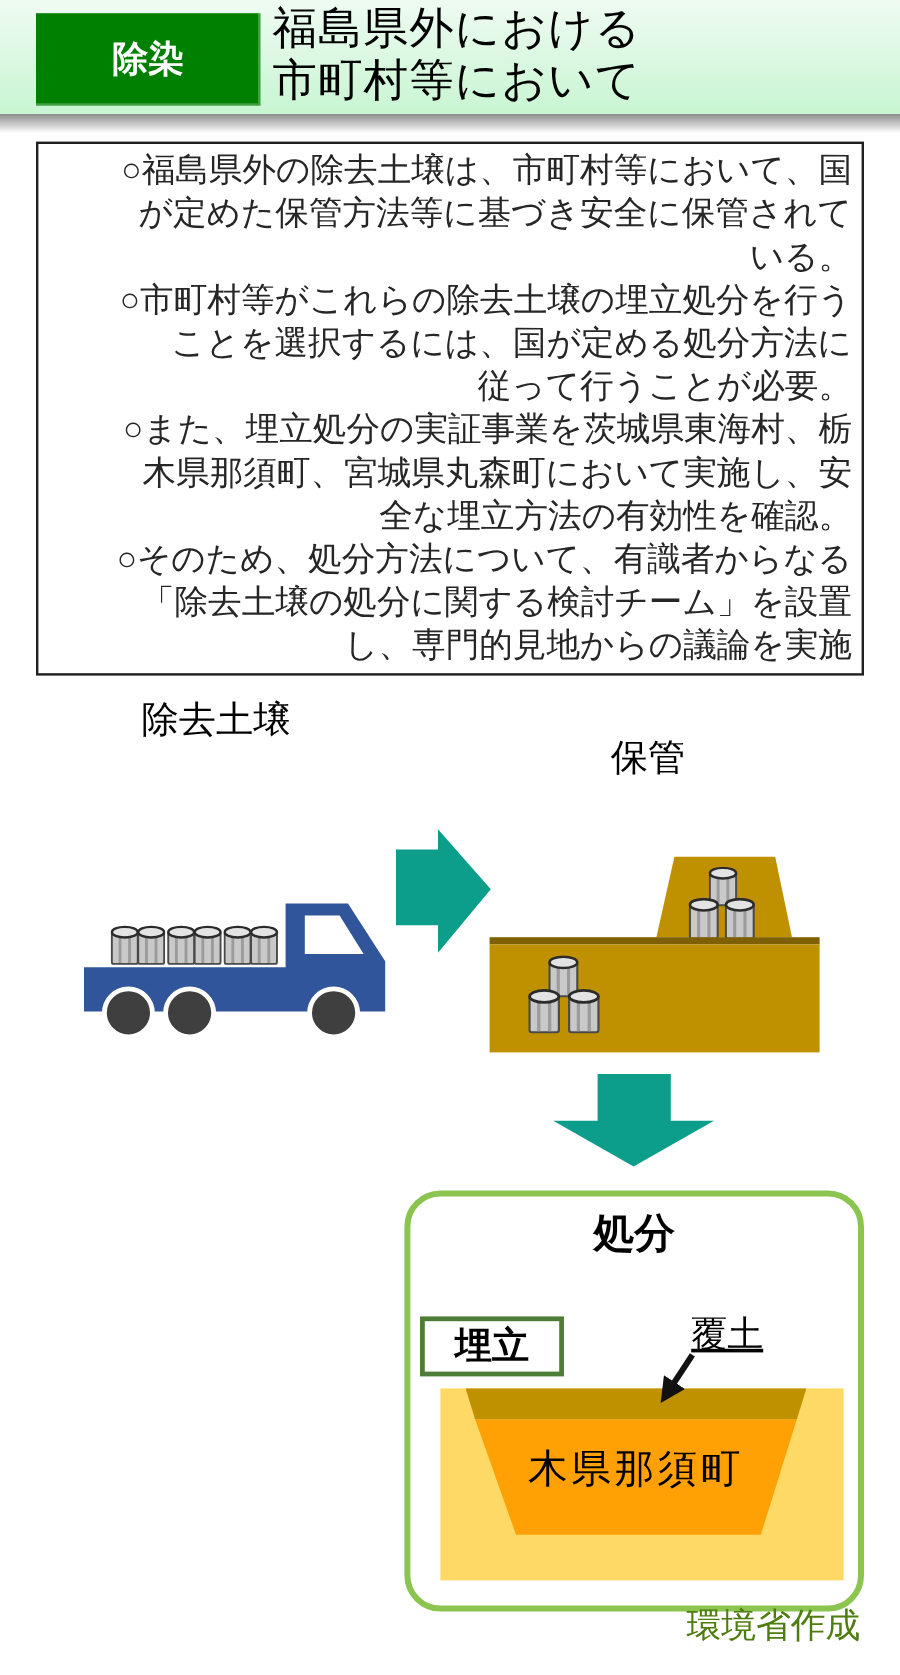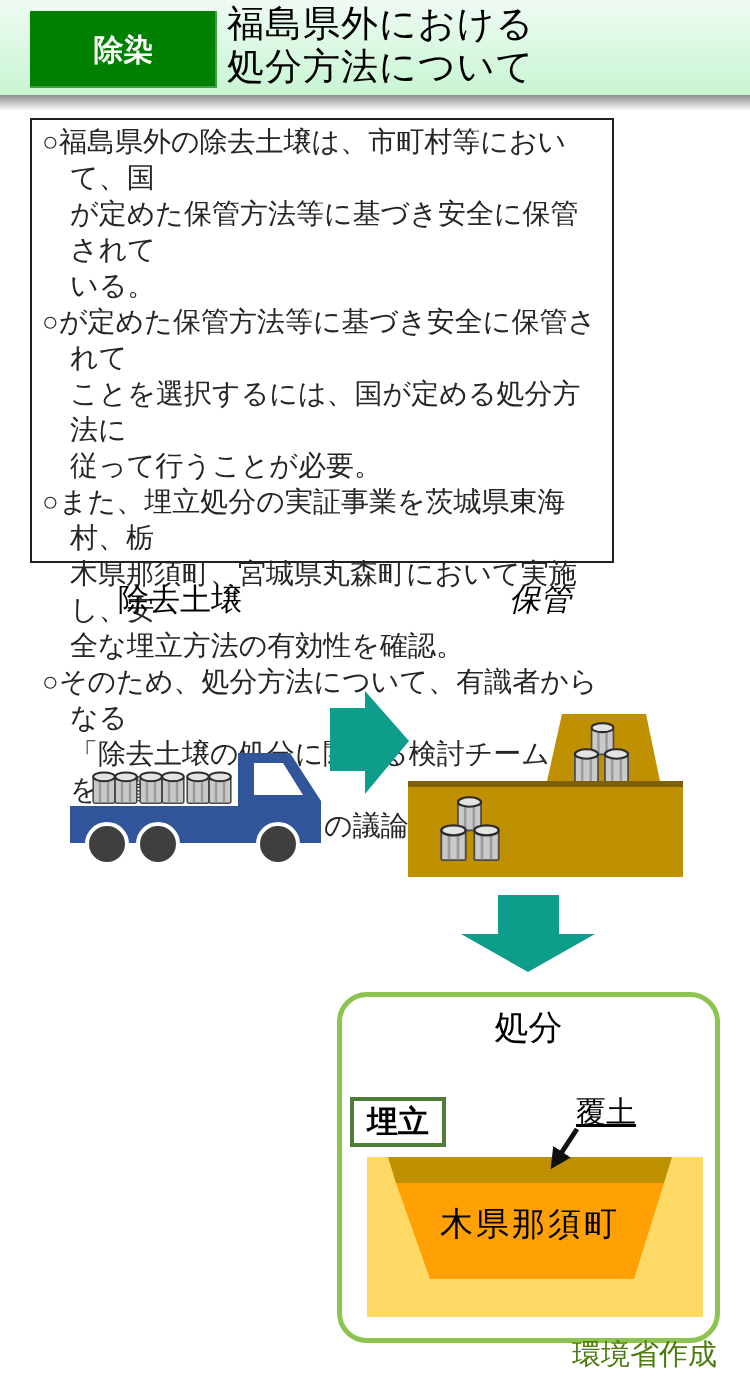--- a/index.html
+++ b/index.html
@@ -11,63 +11,63 @@
   
   #header{left:0;top:0;width:750px;height:95px;
     background:linear-gradient(to bottom,var(--header-bg-top),var(--header-bg-bottom));}
   #header-badge{left:30px;top:11px;width:187px;height:77px;background:var(--badge-green);
     color:#fff;font-size:30px;font-weight:700;text-align:center;line-height:77px;
     box-shadow:inset -2px -2px 0 rgba(255,255,255,.25);}
   #header-title{left:227px;top:2px;font-size:37px;font-weight:400;line-height:43px;color:#000;letter-spacing:1px;}
   #header-shadow{left:0;top:95px;width:750px;height:16px;
     background:linear-gradient(to bottom,#8d8d8d,#ffffff);}
   
-  #summary-box{left:30px;top:118px;width:584px;height:445px;box-sizing:border-box;
+  #summary-box{left:30px;top:118px;width:690px;height:445px;box-sizing:border-box;
     border:2px solid #1f1f1f;background:#fff;padding:4px 8px 0 10px;
-    font-size:28px;line-height:36px;color:#262626;}
+    font-size:28px;line-height:36px;color:#262626;text-align:right;}
   .bullet{white-space:pre-wrap;padding-left:1em;text-indent:-1em;}
   
   .stage-label{font-size:31px;color:#000;z-index:3;}
   #label-collection{left:118px;top:579px;}
-  #label-storage{left:509px;top:579px;font-style:italic;}
+  #label-storage{left:509px;top:611px;}
   
   #disposal-box{left:337px;top:992px;width:383px;height:351px;box-sizing:border-box;
     border:5px solid var(--box-border-green);border-radius:30px;background:#fff;z-index:1;}
   #label-disposal{left:337px;top:1005px;width:383px;text-align:center;
-    font-size:34px;font-weight:400;color:#000;z-index:3;}
-  #landfill-tag{left:350px;top:1097px;width:96px;height:50px;box-sizing:border-box;
+    font-size:34px;font-weight:700;color:#000;z-index:3;}
+  #landfill-tag{left:350px;top:1097px;width:120px;height:50px;box-sizing:border-box;
     border:4px solid var(--landfill-border-green);background:#fff;text-align:center;
     font-size:31px;font-weight:700;line-height:42px;color:#000;z-index:3;}
   #label-cover-soil{left:576px;top:1092px;font-size:30px;color:#000;z-index:3;text-decoration:underline;}
   #label-removed-soil{left:396px;top:1202px;width:268px;text-align:center;
     font-size:33px;letter-spacing:3px;color:#000;z-index:4;}
   
   #footer-credit{right:33px;top:1335px;font-size:29px;color:#4d7c0f;z-index:3;}
   
   #diagram-svg{position:absolute;left:0;top:0;z-index:2;pointer-events:none;}
 </style>
 </head>
 <body>
 
 <div id="page">
 
   <div id="header" class="abs">
     <div id="header-badge" class="abs">除染</div>
     <div id="header-title" class="abs">
       <div>福島県外における</div>
-      <div>処分方法について</div>
+      <div>市町村等において</div>
     </div>
   </div>
   <div id="header-shadow" class="abs"></div>
 
   <div id="summary-box" class="abs">
     <div class="bullet">○福島県外の除去土壌は、市町村等において、国
 が定めた保管方法等に基づき安全に保管されて
 いる。</div>
-    <div class="bullet">○が定めた保管方法等に基づき安全に保管されて
+    <div class="bullet">○市町村等がこれらの除去土壌の埋立処分を行う
 ことを選択するには、国が定める処分方法に
 従って行うことが必要。</div>
     <div class="bullet">○また、埋立処分の実証事業を茨城県東海村、栃
 木県那須町、宮城県丸森町において実施し、安
 全な埋立方法の有効性を確認。</div>
     <div class="bullet">○そのため、処分方法について、有識者からなる
 「除去土壌の処分に関する検討チーム」を設置
 し、専門的見地からの議論を実施</div>
   </div>
 

